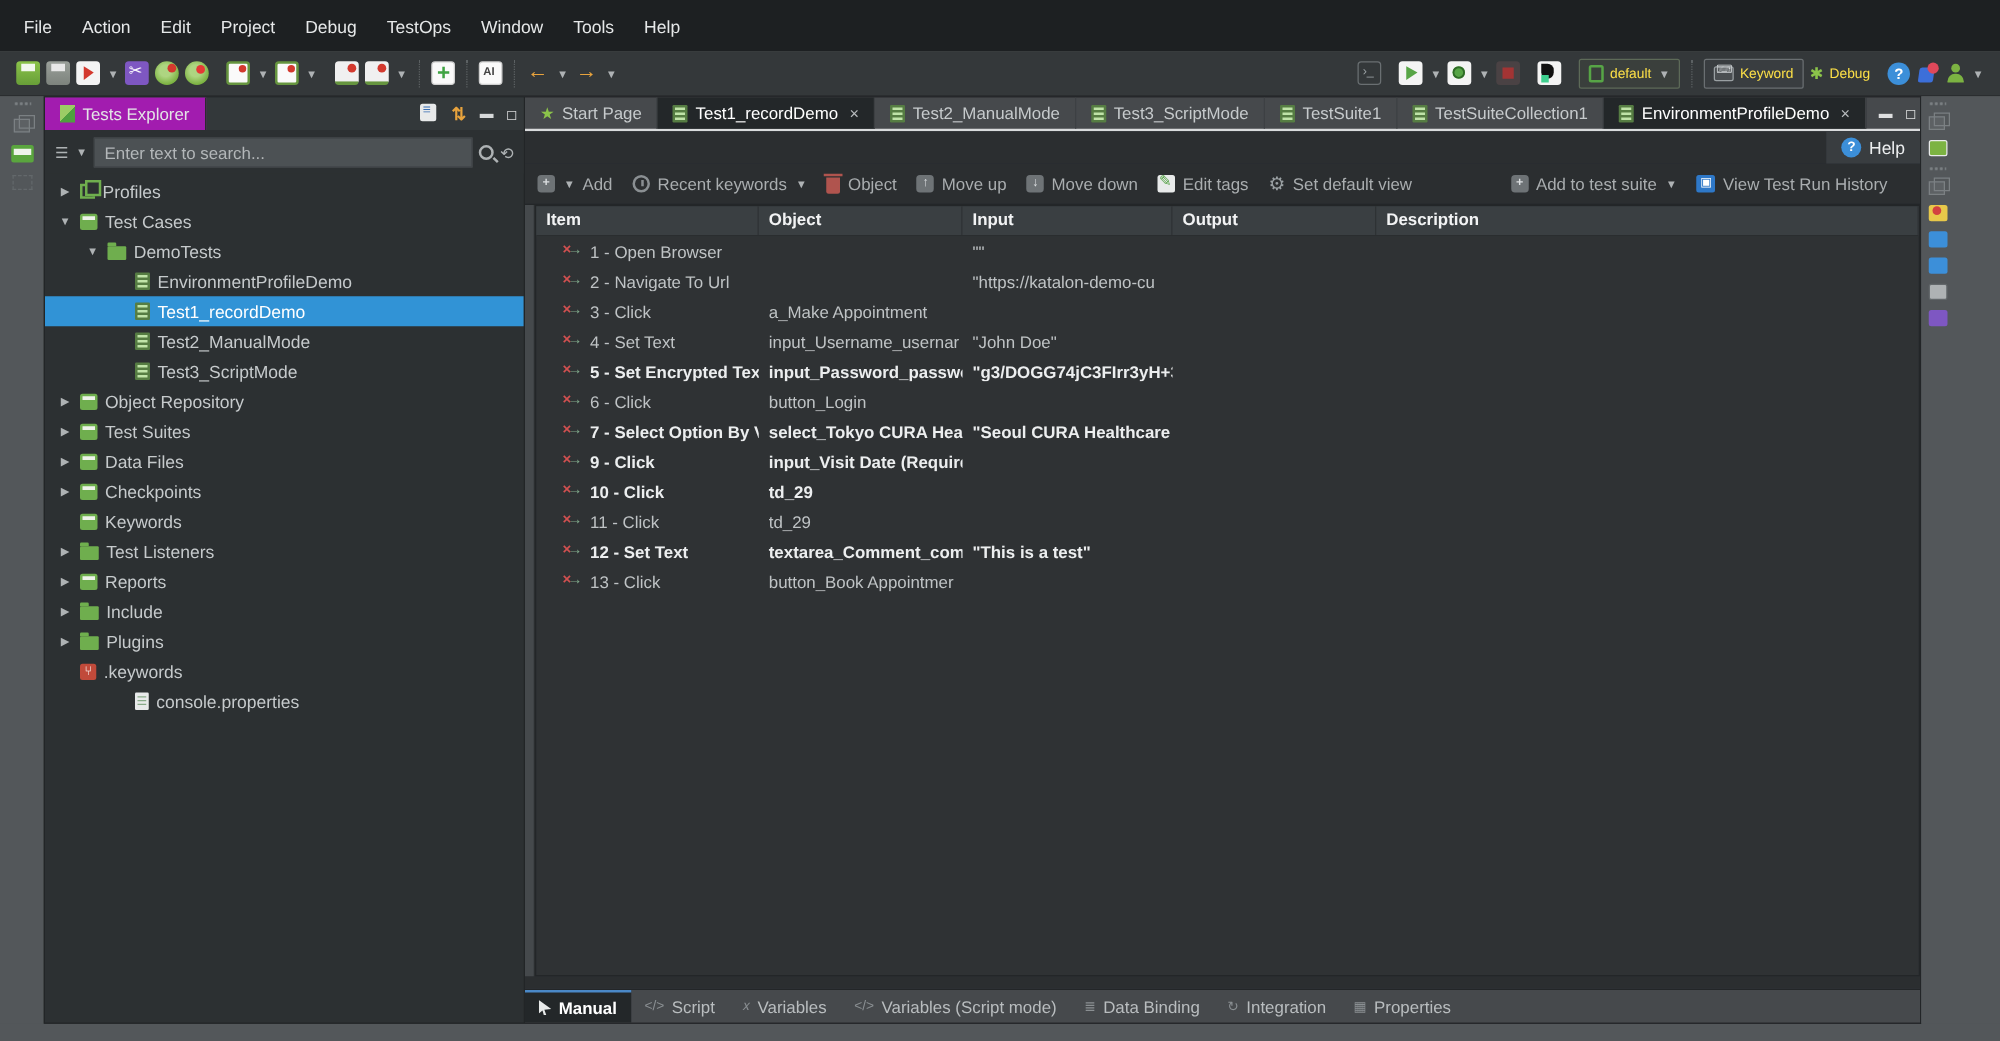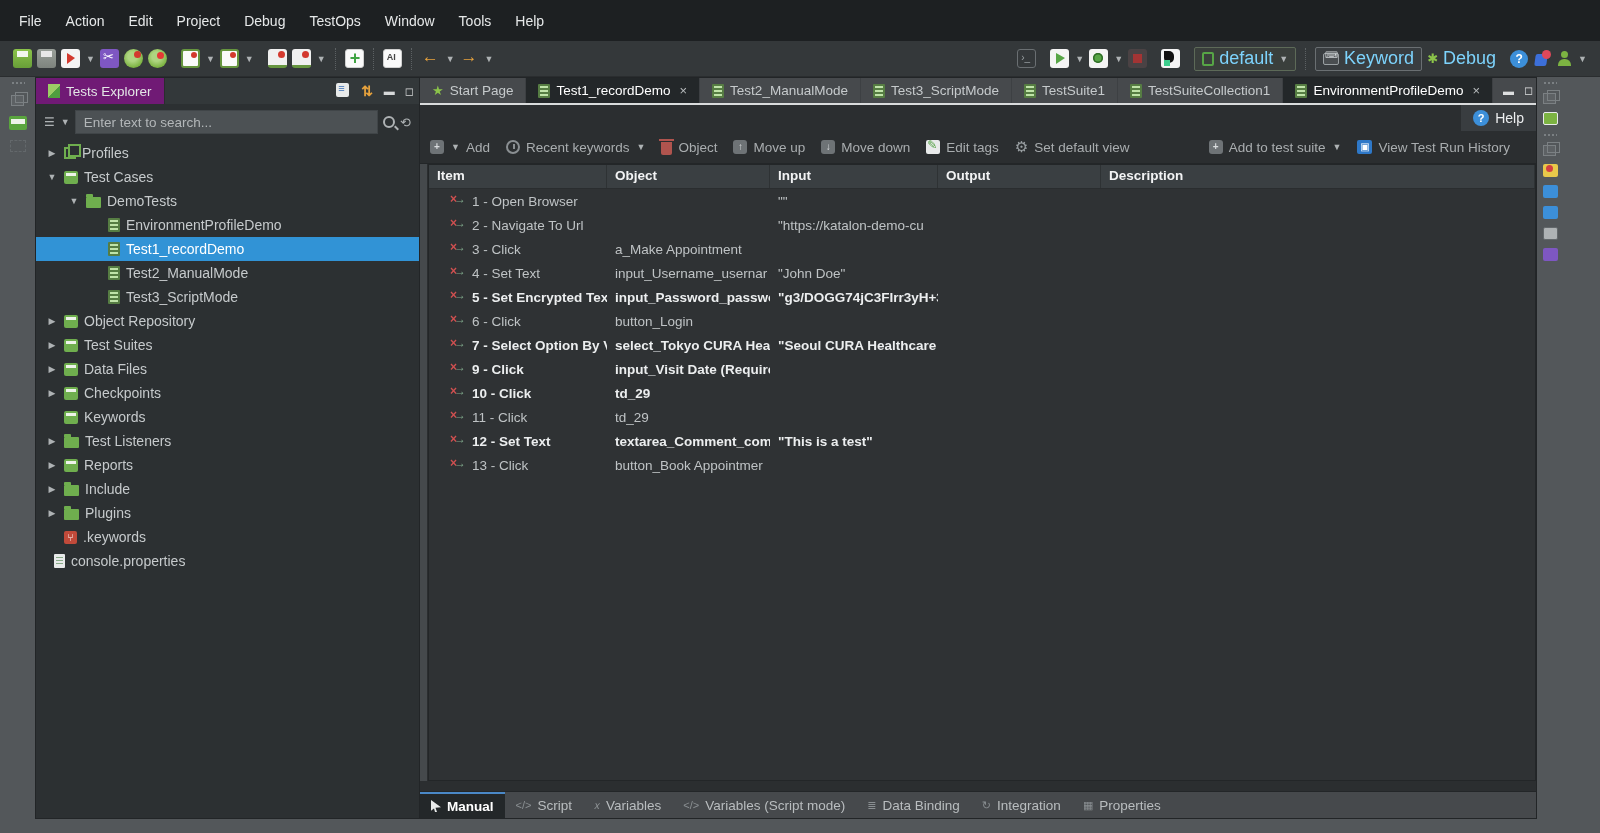--- a/index.html
+++ b/index.html
@@ -54,38 +54,38 @@
   .i-kwsearch { width:16px; height:12px; border:1px solid #9aa0a3; border-radius:2px; display:inline-block; position:relative; background:#4a4e51; }
   .i-kwsearch::after { content:"⌨"; position:absolute; top:-4px; left:1px; font-size:9px; color:#cfd3d5; }
   .i-spider { color:#8bc34a; font-size:13px; }
   .i-helpbadge { width:18px; height:18px; border-radius:50%; background:#3c8fd9; color:#fff; font-weight:bold; font-size:12px; text-align:center; line-height:18px; display:inline-block; }
   .i-testops { width:18px; height:18px; position:relative; display:inline-block; }
   .i-testops::before { content:""; position:absolute; left:2px; top:4px; width:12px; height:12px; background:#3c6fd9; border-radius:2px; transform:skewX(-8deg); }
   .i-testops::after { content:""; position:absolute; right:0; top:0; width:9px; height:9px; border-radius:50%; background:#e0485a; }
   .i-account { width:16px; height:16px; position:relative; display:inline-block; }
   .i-account::before { content:""; position:absolute; left:5px; top:0; width:7px; height:7px; border-radius:50%; background:#7cb342; }
   .i-account::after { content:""; position:absolute; left:2px; top:8px; width:13px; height:7px; border-radius:6px 6px 0 0; background:#7cb342; }
-  .tb-label { color:#7dd3fc; font-size:18px; }
+  .tb-label { color:#fde047; font-size:11px; }
 
   
   .workspace { display:flex; height:742px; }
   .left-rail { width:35px; background:#53575a; display:flex; flex-direction:column; align-items:center; padding-top:4px; gap:10px; }
   .grip { width:14px; height:4px; background:radial-gradient(circle, #7b8083 1px, transparent 1.4px); background-size:4px 4px; }
   .mini-restore { width:13px; height:11px; border:1px solid #7b8083; position:relative; background:#5d6164; }
   .mini-restore::after { content:""; position:absolute; left:3px; top:-4px; width:11px; height:9px; border:1px solid #7b8083; }
   .mini-toolbox { width:18px; height:14px; background:#5aa53e; border-radius:2px; position:relative; }
   .mini-toolbox::before { content:""; position:absolute; left:2px; right:2px; top:3px; height:5px; background:#eef3ea; }
   .mini-grid { width:16px; height:12px; border:1px dashed #63686b; }
   .right-rail { width:63px; background:#53575a; display:flex; flex-direction:column; align-items:flex-start; padding:4px 0 0 6px; gap:8px; }
   .rr-ic { width:15px; height:13px; border-radius:2px; }
 
   
   .explorer { width:385px; background:#2c3032; border:1px solid #222527; display:flex; flex-direction:column; }
   .panel-head { height:26px; background:#33383a; display:flex; align-items:center; }
-  .panel-tab { display:flex; align-items:center; gap:6px; background:#701a75; height:100%; padding:0 12px; border-right:1px solid #2a2d2f; }
+  .panel-tab { display:flex; align-items:center; gap:6px; background:#a21caf; height:100%; padding:0 12px; border-right:1px solid #2a2d2f; }
   .panel-tab .ttl { color:#e3e5e6; font-size:13.5px; }
   .i-explorer { width:12px; height:14px; background:linear-gradient(135deg,#9ccc65 50%, #4f9f3f 50%); }
   .panel-head .spacer { flex:1; }
   .ph-ic { margin:0 6px; color:#c7cbcd; font-size:12px; }
   .i-collapse { width:13px; height:14px; background:#e8eaea; border-radius:2px; position:relative; }
   .i-collapse::after { content:"≡"; position:absolute; top:-1px; left:2px; color:#3a6fb5; font-size:11px; }
   .i-sync { color:#e8a33d; font-weight:bold; font-size:14px; }
   .win-min, .win-max { color:#d6d8d9; font-size:11px; margin:0 5px; }
   .search-row { display:flex; align-items:center; gap:5px; padding:6px 8px 5px 8px; background:#2c3032; }
   .i-filter { color:#aeb2b4; font-size:12px; }
@@ -356,21 +356,21 @@
         <div class="tree-row" style="padding-left: 10px;">
           <span class="tw">▶</span>
           <span class="ti ic-folder"></span>
           <span class="tree-label">Plugins</span>
         </div>
         <div class="tree-row" style="padding-left: 10px;">
           <span class="tw"></span>
           <span class="ti ic-git">⑂</span>
           <span class="tree-label">.keywords</span>
         </div>
-        <div class="tree-row" style="">
+        <div class="tree-row" style="padding-left: 10px; margin-left: 44px;">
           <span class="tw"></span>
           <span class="ti ic-file"></span>
           <span class="tree-label">console.properties</span>
         </div>
       </div>
   </div>
 
   <div class="editor">
     <div class="tabbar" id="tabbar">
         <div class="tab">

